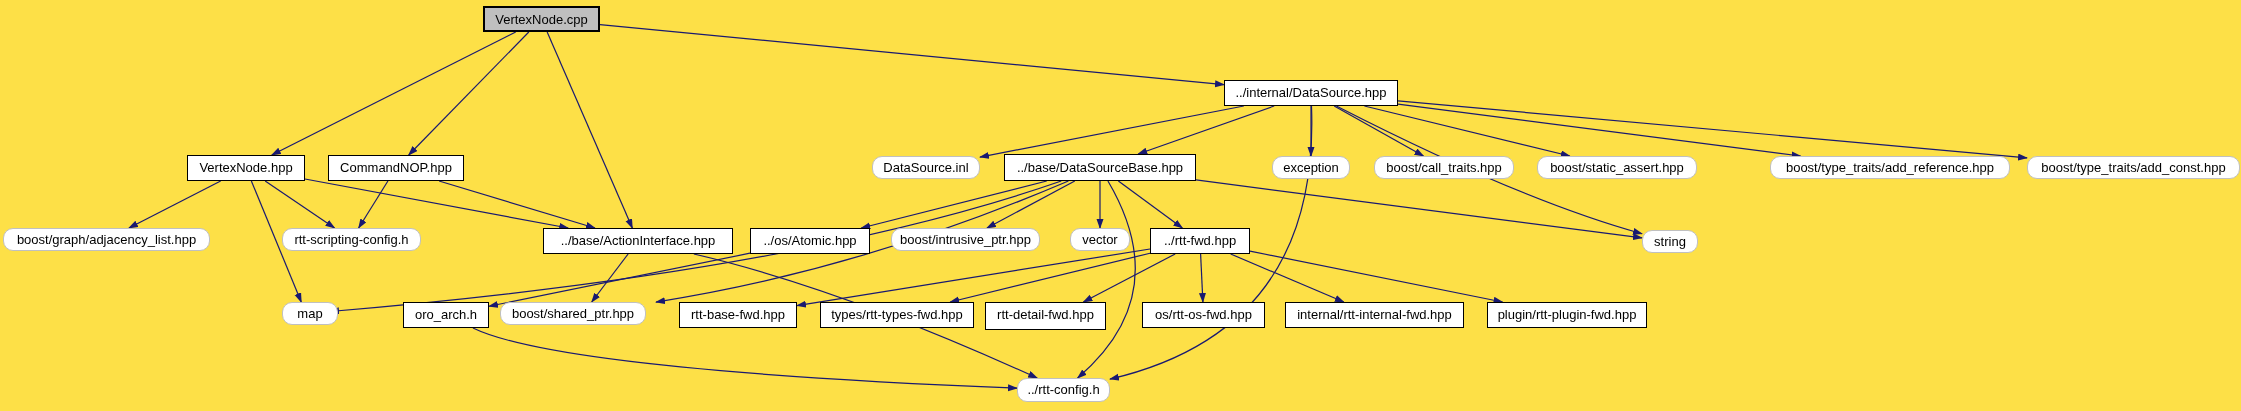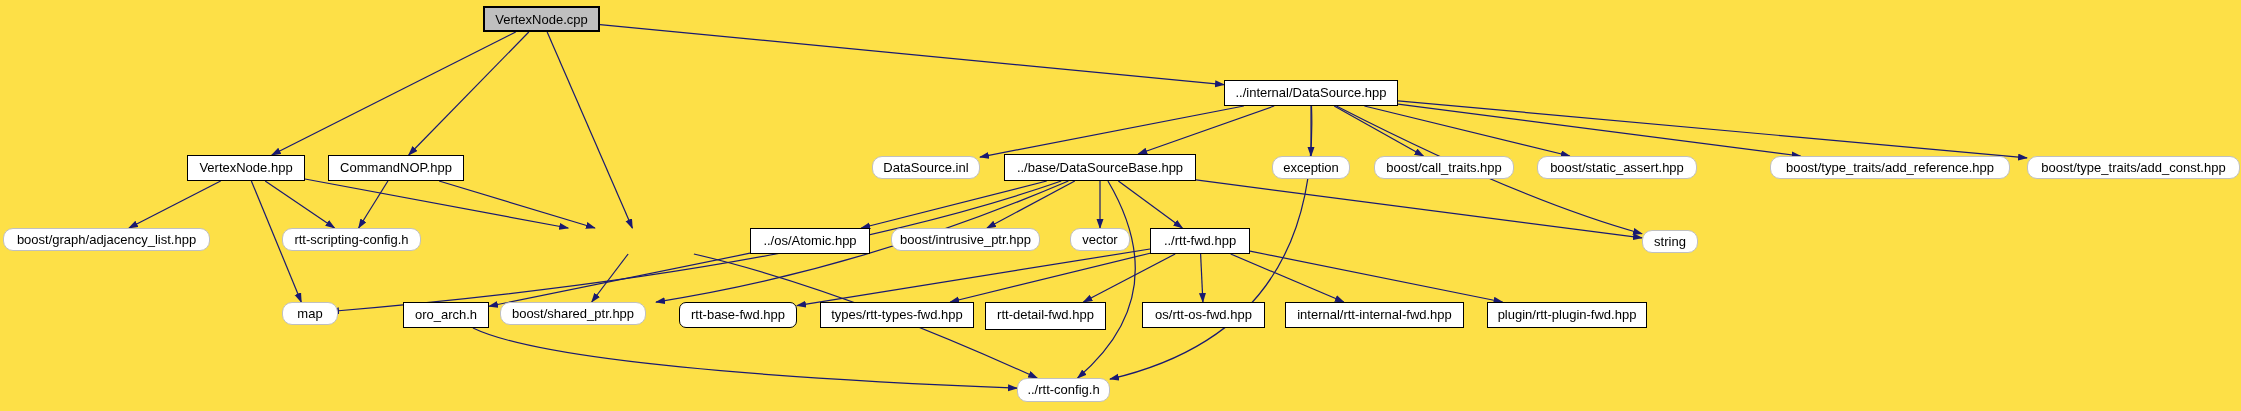--- a/index.html
+++ b/index.html
@@ -81,28 +81,29 @@
     <div class="node linked" style="left: 328px; top: 155px; width: 136px; height: 26px; line-height: 24px;"><span>CommandNOP.hpp</span></div>
     <div class="node external" style="left: 872px; top: 156px; width: 108px; height: 23px; line-height: 21px;"><span>DataSource.inl</span></div>
     <div class="node linked" style="left: 1004px; top: 154px; width: 192px; height: 27px; line-height: 25px;"><span>../base/DataSourceBase.hpp</span></div>
     <div class="node external" style="left: 1272px; top: 156px; width: 78px; height: 23px; line-height: 21px;"><span>exception</span></div>
     <div class="node external" style="left: 1374px; top: 156px; width: 140px; height: 23px; line-height: 21px;"><span>boost/call_traits.hpp</span></div>
     <div class="node external" style="left: 1537px; top: 156px; width: 160px; height: 23px; line-height: 21px;"><span>boost/static_assert.hpp</span></div>
     <div class="node external" style="left: 1770px; top: 156px; width: 240px; height: 23px; line-height: 21px;"><span>boost/type_traits/add_reference.hpp</span></div>
     <div class="node external" style="left: 2027px; top: 156px; width: 213px; height: 23px; line-height: 21px;"><span>boost/type_traits/add_const.hpp</span></div>
     <div class="node external" style="left: 3px; top: 228px; width: 207px; height: 23px; line-height: 21px;"><span>boost/graph/adjacency_list.hpp</span></div>
     <div class="node external" style="left: 282px; top: 228px; width: 139px; height: 23px; line-height: 21px;"><span>rtt-scripting-config.h</span></div>
+    <div class="node linked" style="left: 543px; top: 228px; width: 190px; height: 26px; line-height: 24px;"><span>../base/ActionInterface.hpp</span></div>
     <div class="node linked" style="left: 750px; top: 228px; width: 120px; height: 26px; line-height: 24px;"><span>../os/Atomic.hpp</span></div>
     <div class="node external" style="left: 891px; top: 228px; width: 149px; height: 23px; line-height: 21px;"><span>boost/intrusive_ptr.hpp</span></div>
     <div class="node external" style="left: 1070px; top: 228px; width: 60px; height: 23px; line-height: 21px;"><span>vector</span></div>
     <div class="node linked" style="left: 1150px; top: 228px; width: 100px; height: 26px; line-height: 24px;"><span>../rtt-fwd.hpp</span></div>
     <div class="node external" style="left: 1642px; top: 230px; width: 56px; height: 23px; line-height: 21px;"><span>string</span></div>
     <div class="node external" style="left: 282px; top: 302px; width: 56px; height: 23px; line-height: 21px; text-align: center;"><span>map</span></div>
     <div class="node linked" style="left: 403px; top: 302px; width: 86px; height: 26px; line-height: 24px;"><span>oro_arch.h</span></div>
     <div class="node external" style="left: 500px; top: 302px; width: 146px; height: 23px; line-height: 21px;"><span>boost/shared_ptr.hpp</span></div>
-    <div class="node linked" style="left: 679px; top: 302px; width: 118px; height: 26px; line-height: 24px; border-radius: 7px;"><span>rtt-base-fwd.hpp</span></div>
+    <div class="node linked" style="left: 679px; top: 302px; width: 118px; height: 26px; line-height: 24px;"><span>rtt-base-fwd.hpp</span></div>
     <div class="node linked" style="left: 820px; top: 302px; width: 154px; height: 26px; line-height: 24px;"><span>types/rtt-types-fwd.hpp</span></div>
     <div class="node linked" style="left: 985px; top: 302px; width: 121px; height: 28px; line-height: 24px;"><span>rtt-detail-fwd.hpp</span></div>
     <div class="node linked" style="left: 1142px; top: 302px; width: 123px; height: 26px; line-height: 24px;"><span>os/rtt-os-fwd.hpp</span></div>
     <div class="node linked" style="left: 1487px; top: 302px; width: 160px; height: 26px; line-height: 24px;"><span>plugin/rtt-plugin-fwd.hpp</span></div>
     <div class="node linked" style="left: 1285px; top: 302px; width: 179px; height: 26px; line-height: 24px;"><span>internal/rtt-internal-fwd.hpp</span></div>
     <div class="node external" style="left: 1017px; top: 378px; width: 93px; height: 24px; line-height: 22px;"><span>../rtt-config.h</span></div>
   </div>
 
 </body></html>

